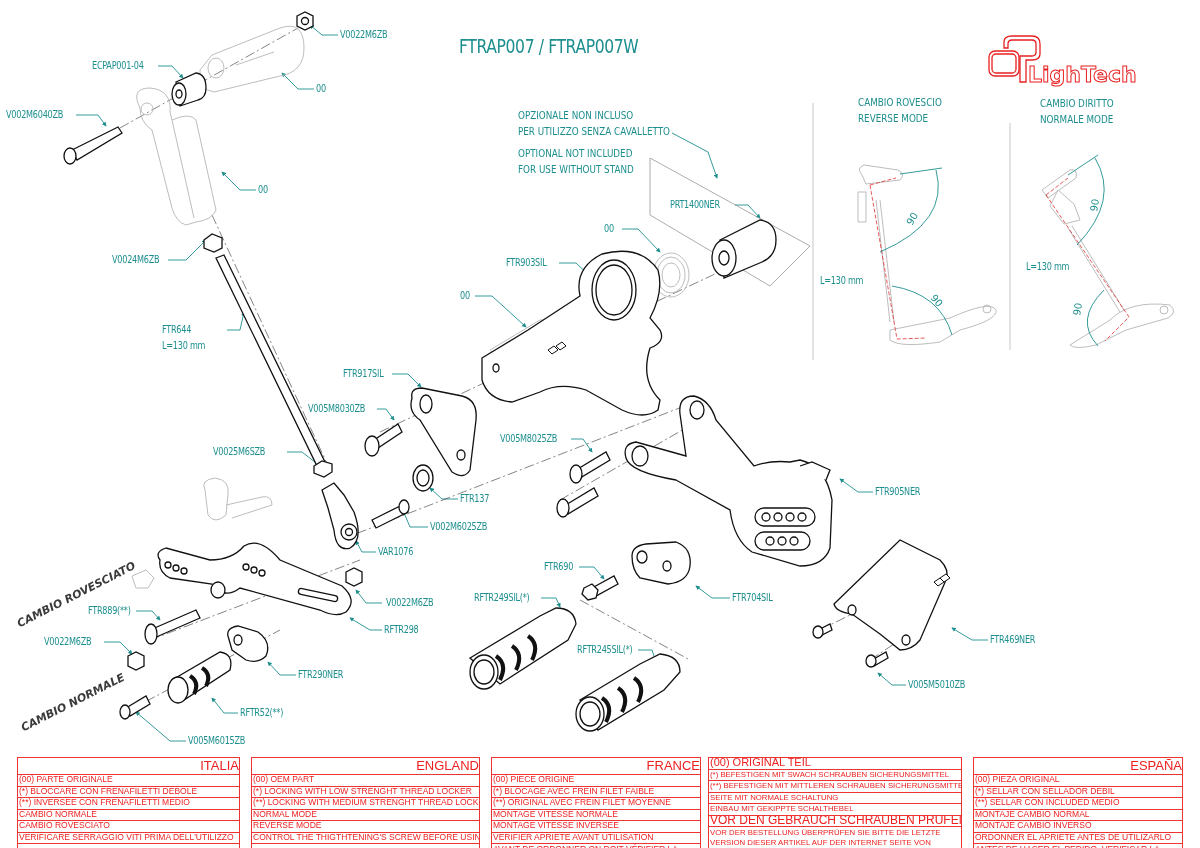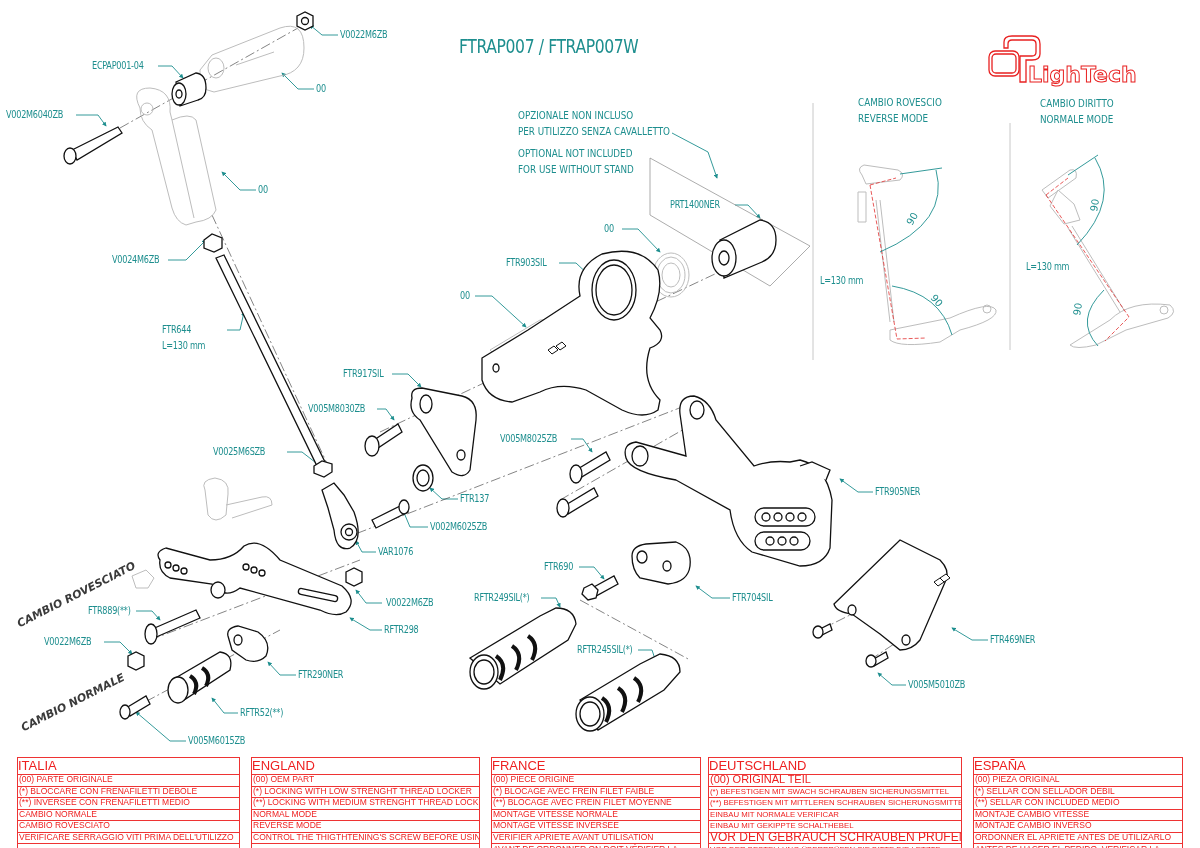--- a/index.html
+++ b/index.html
@@ -3,21 +3,21 @@
 <meta charset="utf-8">
 <style>
   html, body { margin: 0; padding: 0; background: #ffffff; }
   body { width: 1200px; height: 848px; position: relative; overflow: hidden; font-family: "DejaVu Sans", sans-serif; }
   #sheet { position: absolute; left: 0; top: 0; width: 1200px; height: 848px; }
   .lbl { position: absolute; color: #1d8e8e; font-family: "DejaVu Sans Condensed", "DejaVu Sans", sans-serif; font-size: 11px; letter-spacing: -0.3px; white-space: nowrap; line-height: 12px; transform: scaleX(0.82); transform-origin: left center; }
   .title { position: absolute; left: 459px; top: 34px; color: #1d8e8e; font-family: "DejaVu Sans", sans-serif; font-size: 20px; transform: scaleX(0.78); transform-origin: left center; white-space: nowrap; letter-spacing: -0.5px; }
   .note { position: absolute; color: #1d8e8e; font-family: "DejaVu Sans", sans-serif; font-size: 11px; line-height: 16px; transform: scaleX(0.8); transform-origin: left top; white-space: nowrap; }
   .mode-lbl { position: absolute; color: #3a3a3a; font-family: "DejaVu Sans", sans-serif; font-style: italic; font-weight: bold; font-size: 11px; white-space: nowrap; transform-origin: left center; }
   .legend { position: absolute; top: 757px; border: 1px solid #ee3333; color: #ee2020; font-family: "Liberation Sans", sans-serif; box-sizing: border-box; }
-  .legend .lh { text-align: left; font-size: 13px; line-height: 15px; border-bottom: 1px solid #ee3333; height: 16px; }
+  .legend .lh { text-align: right; font-size: 13px; line-height: 15px; border-bottom: 1px solid #ee3333; height: 16px; }
   .legend .lr { font-size: 8.5px; line-height: 9.5px; height: 10.5px; border-bottom: 1px solid #ee3333; white-space: nowrap; overflow: hidden; padding-left: 1px; }
   .legend .lr.last { border-bottom: none; height: auto; white-space: normal; padding-top: 1px; }
   svg text { font-family: "DejaVu Sans", sans-serif; }
 </style>
 </head>
 <body>
 
 <div id="sheet">
 
   <svg width="1200" height="848" style="position:absolute;left:0;top:0">
@@ -335,39 +335,38 @@
     <div class="lr">(**)  LOCKING WITH MEDIUM STRENGHT THREAD LOCKER</div>
     <div class="lr">NORMAL MODE</div>
     <div class="lr">REVERSE MODE</div>
     <div class="lr">CONTROL THE THIGTHTENING'S SCREW BEFORE USING</div>
     <div class="lr last" style="font-size:7.6px;padding-top:4px;">BEFORE ORDER CHECKING THE LATEST RELEASE ON WEBSITE</div>
   </div>
   <div class="legend" style="left:491px;width:210px;">
     <div class="lh">FRANCE</div>
     <div class="lr">(00) PIECE ORIGINE</div>
     <div class="lr">(*)   BLOCAGE AVEC FREIN FILET FAIBLE</div>
-    <div class="lr">(**)  BLOCAGE AVEC FREIN FILET MOYENNE</div>
+    <div class="lr">(**)  ORIGINAL AVEC FREIN FILET MOYENNE</div>
     <div class="lr">MONTAGE VITESSE NORMALE</div>
     <div class="lr">MONTAGE VITESSE INVERSEE</div>
     <div class="lr">VERIFIER APRIETE AVANT UTILISATION</div>
     <div class="lr last">AVANT DE ORDONNER ON DOIT VÉRIFIER LA DERNIÈRE RELEASE SUR LE SITE INTERNET</div>
   </div>
   <div class="legend" style="left:708px;width:254px;">
-    <div class="lh">DEUTSCHLAND</div>
     <div class="lr" style="font-size:11px;">(00) ORIGINAL TEIL</div>
     <div class="lr" style="font-size:7.8px;">(*)   BEFESTIGEN MIT SWACH SCHRAUBEN SICHERUNGSMITTEL</div>
     <div class="lr" style="font-size:7.8px;">(**)  BEFESTIGEN MIT MITTLEREN SCHRAUBEN SICHERUNGSMITTEL</div>
-    <div class="lr" style="font-size:7.8px;">EINBAU MIT NORMALE VERIFICAR</div>
+    <div class="lr" style="font-size:7.8px;">SEITE MIT NORMALE SCHALTUNG</div>
     <div class="lr" style="font-size:7.8px;">EINBAU MIT GEKIPPTE SCHALTHEBEL</div>
     <div class="lr" style="font-size:12px;">VOR DEN GEBRAUCH SCHRAUBEN PRÜFEN</div>
     <div class="lr last" style="font-size:7.8px;">VOR DER BESTELLUNG ÜBERPRÜFEN SIE BITTE DIE LETZTE VERSION DIESER ARTIKEL AUF DER INTERNET SEITE VON LIGHTECH</div>
   </div>
   <div class="legend" style="left:973px;width:210px;">
     <div class="lh">ESPAÑA</div>
     <div class="lr">(00) PIEZA ORIGINAL</div>
     <div class="lr">(*)   SELLAR CON SELLADOR DEBIL</div>
     <div class="lr">(**)  SELLAR CON INCLUDED MEDIO</div>
-    <div class="lr">MONTAJE  CAMBIO VITESSE</div>
+    <div class="lr">MONTAJE  CAMBIO NORMAL</div>
     <div class="lr">MONTAJE CAMBIO INVERSO</div>
     <div class="lr">ORDONNER EL APRIETE ANTES DE UTILIZARLO</div>
     <div class="lr last">ANTES DE HACER EL PEDIDO, VERIFICAR LA ULTIMA VERSION EN LA WEB LIGHTECH</div>
   </div>
 </div>
 
 </body></html>

